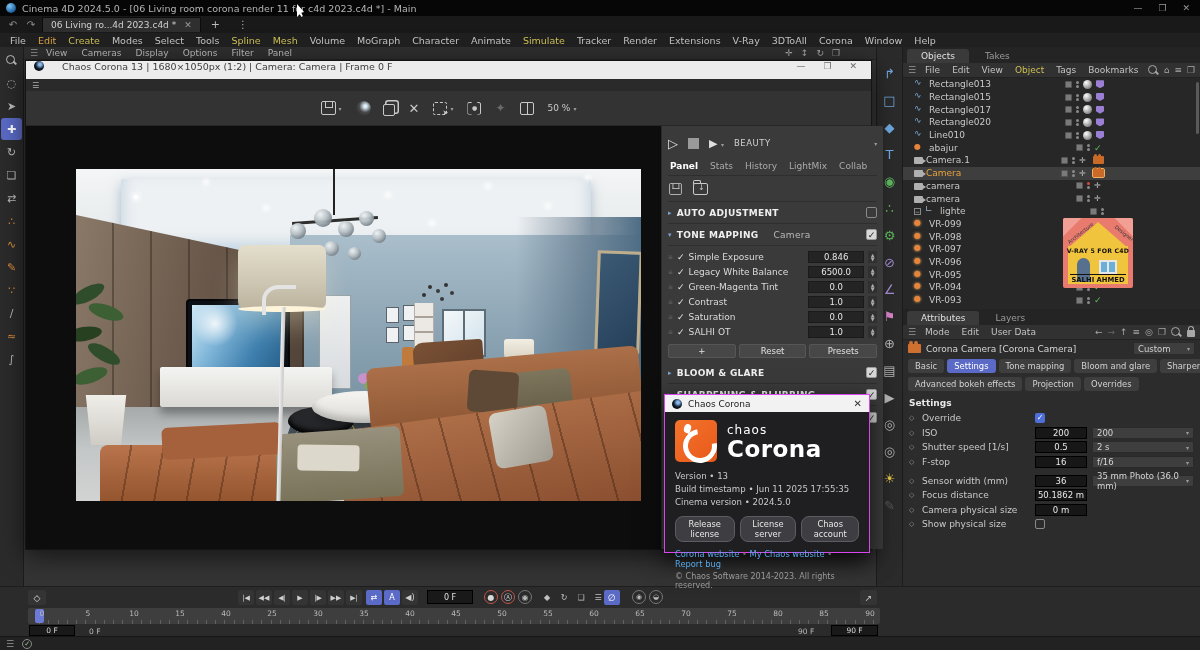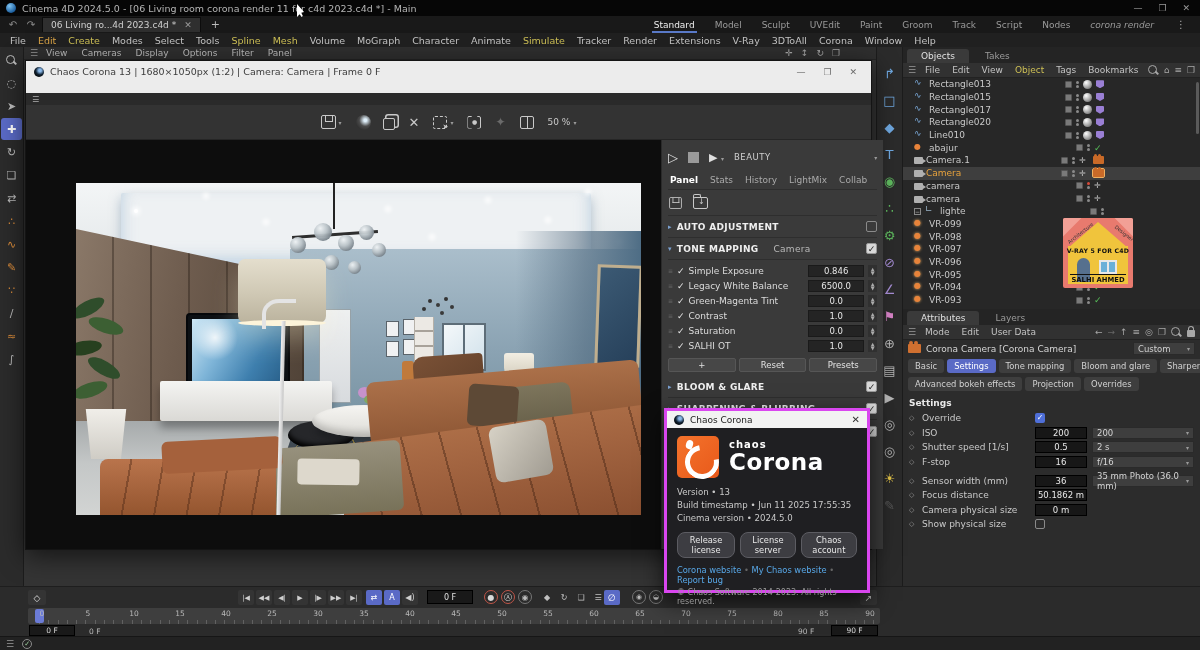--- a/index.html
+++ b/index.html
@@ -54,21 +54,21 @@
   .icmag::before{content:"";position:absolute;left:0;top:0;width:7px;height:7px;border:1.5px solid currentColor;border-radius:50%}
   .icmag::after{content:"";position:absolute;left:7px;top:7px;width:4px;height:1.5px;background:currentColor;transform:rotate(45deg)}
   .viewport{flex:1;position:relative;background:#343434}
   .vpmenu{height:13px;background:#2f2f2f;display:flex;align-items:center;padding:0 6px;gap:2px;border-bottom:1px solid #242424}
   .vpmenu .mi{padding:0 6px;font-size:9px;color:#bdbdbd}
   .vpmenu .burger{color:#9a9a9a;font-size:9px}
   .vpnav{margin-left:auto;display:flex;gap:8px;color:#a8a8a8;font-size:9px;padding-right:30px}
 
   
   .vfb{position:absolute;left:1px;top:13px;width:847px;height:490px;background:#383838;box-shadow:0 6px 24px rgba(0,0,0,.6);border:1px solid #141414;display:flex;flex-direction:column}
-  .vfb-title{height:18px;background:#ececec;display:flex;align-items:flex-end;gap:6px;padding:16px 8px}
+  .vfb-title{height:18px;background:#ececec;display:flex;align-items:flex-start;gap:18px;padding:0 8px}
   .vfb-title .tt{font-size:9.5px;color:#3c3c3c}
   .coronaball{width:10px;height:10px;border-radius:50%;background:radial-gradient(circle at 60% 35%,#8ab8e8 15%,#123,#000 80%)}
   .vfb-ctrl{margin-left:auto;display:flex;gap:18px;color:#6a6a6a;font-size:9px;padding-right:6px}
   .vfb-strip{height:12px;background:#2a2a2a;display:flex;align-items:center;padding:0 6px;color:#b0b0b0;font-size:8px}
   .vfb-tools{height:35px;background:#333;display:flex;align-items:center;justify-content:center;gap:14px;border-bottom:1px solid #262626}
   .vfb-tools .vtb{display:flex;align-items:center;gap:3px;color:#c9c9c9}
   .dd{font-size:6px;color:#9a9a9a}
   .icsave{width:15px;height:14px;border:1.5px solid #c9c9c9;border-radius:2px;position:relative}
   .icsave::before{content:"";position:absolute;left:3px;top:0;width:6px;height:5px;border:1.5px solid #c9c9c9;border-top:none}
   .icsave.sm{transform:scale(.85)}
@@ -108,29 +108,29 @@
   .trow{display:flex;align-items:center;height:15px;gap:4px}
   .trow .grip{color:#6a6a6a;font-size:6px;width:5px}
   .trow .ck{color:#e8e8e8;font-size:9px}
   .trow .lbl{color:#dcdcdc;font-size:9px}
   .trow .val{margin-left:auto;width:56px;height:12px;background:#242424;border:1px solid #1a1a1a;color:#e6e6e6;font-size:8.5px;display:flex;align-items:center;justify-content:center}
   .trow .stp{width:9px;height:12px;background:#303030;color:#aaa;font-size:5px;display:flex;flex-direction:column;align-items:center;justify-content:center;line-height:4px}
   .tbtnrow{display:flex;gap:3px;margin:5px 0 4px 0}
   .tbtnrow button{flex:1;height:14px;background:#474747;border:1px solid #565656;border-radius:2px;color:#e2e2e2;font-size:8.5px;font-family:inherit}
 
   
-  .about{position:absolute;left:2px;top:268px;width:206px;height:185px;background:#1f1f22;border:3px solid #d946ef;box-shadow:0 8px 22px rgba(0,0,0,.7);z-index:5}
+  .about{position:absolute;left:2px;top:268px;width:206px;height:159px;background:#1f1f22;border:1px solid #d946ef;box-shadow:0 8px 22px rgba(0,0,0,.7);z-index:5}
   .about-title{height:17px;background:#f2f2f2;display:flex;align-items:center;gap:6px;padding:0 7px}
   .about-title .at{font-size:9px;color:#222}
   .about-title .ax{margin-left:auto;color:#333;font-size:10px}
   .about-body{padding:8px 10px 0 10px;position:relative}
   .clogo{width:42px;height:42px;border-radius:5px;background:linear-gradient(135deg,#f4732c,#e8591a);position:relative;float:left;margin-right:10px}
   .clogo::before{content:"";position:absolute;left:8px;top:9px;width:24px;height:24px;border:5px solid #fff;border-radius:50%;border-top-color:transparent;transform:rotate(35deg)}
   .clogo::after{content:"";position:absolute;left:9px;top:4px;width:7px;height:9px;background:#fff;border-radius:50% 50% 0 50%;transform:rotate(20deg)}
-  .brandtop{font-size:10px;font-weight:bold;color:#fff;letter-spacing:1px;padding-top:3px}
+  .brandtop{font-size:12px;font-weight:normal;color:#fff;letter-spacing:1px;padding-top:3px}
   .brand{font-size:23px;font-weight:bold;color:#fff;letter-spacing:.5px;line-height:1.05}
   .verblock{clear:both;padding-top:8px;font-size:8.6px;color:#c9c9c9;line-height:1.5}
   .pillrow{display:flex;gap:5px;margin-top:7px}
   .pill{background:#3d3d42;border:1px solid #5c5c62;border-radius:8px;color:#e8e8e8;font-size:8.3px;padding:2px 7px;font-family:inherit}
   .linkrow{margin-top:7px;font-size:8.3px;color:#666}
   .linkrow a{color:#58a8e8;text-decoration:none}
   .copyr{margin-top:3px;font-size:8px;color:#9a9a9a}
 
   
   .strip{width:27px;background:#2b2b2b;border-left:1px solid #1c1c1c;border-right:1px solid #1c1c1c;display:flex;flex-direction:column;align-items:center;padding-top:14px}
@@ -315,33 +315,20 @@
   </div>
 
   <div class="tabrow">
     <span class="histbtn">↶</span>
     <span class="histbtn">↷</span>
     <span class="doctab">
       <span>06 Living ro...4d 2023.c4d *</span>
       <span class="x">✕</span>
     </span>
     <span class="addtab">+</span>
-    <span class="wstabs">
-
-    <span class="wstab active">Standard</span>
-        <span class="wstab">Model</span>
-        <span class="wstab">Sculpt</span>
-        <span class="wstab">UVEdit</span>
-        <span class="wstab">Paint</span>
-        <span class="wstab">Groom</span>
-        <span class="wstab">Track</span>
-        <span class="wstab">Script</span>
-        <span class="wstab">Nodes</span>
-        <span class="wstab italic">corona render</span>
-      </span>
     <span class="kebab">⋮</span>
   </div>
 
   <div class="menubar">
 
   <span>File</span>
       <span class="hlo">Edit</span>
       <span class="hl">Create</span>
       <span>Modes</span>
       <span>Select</span>

